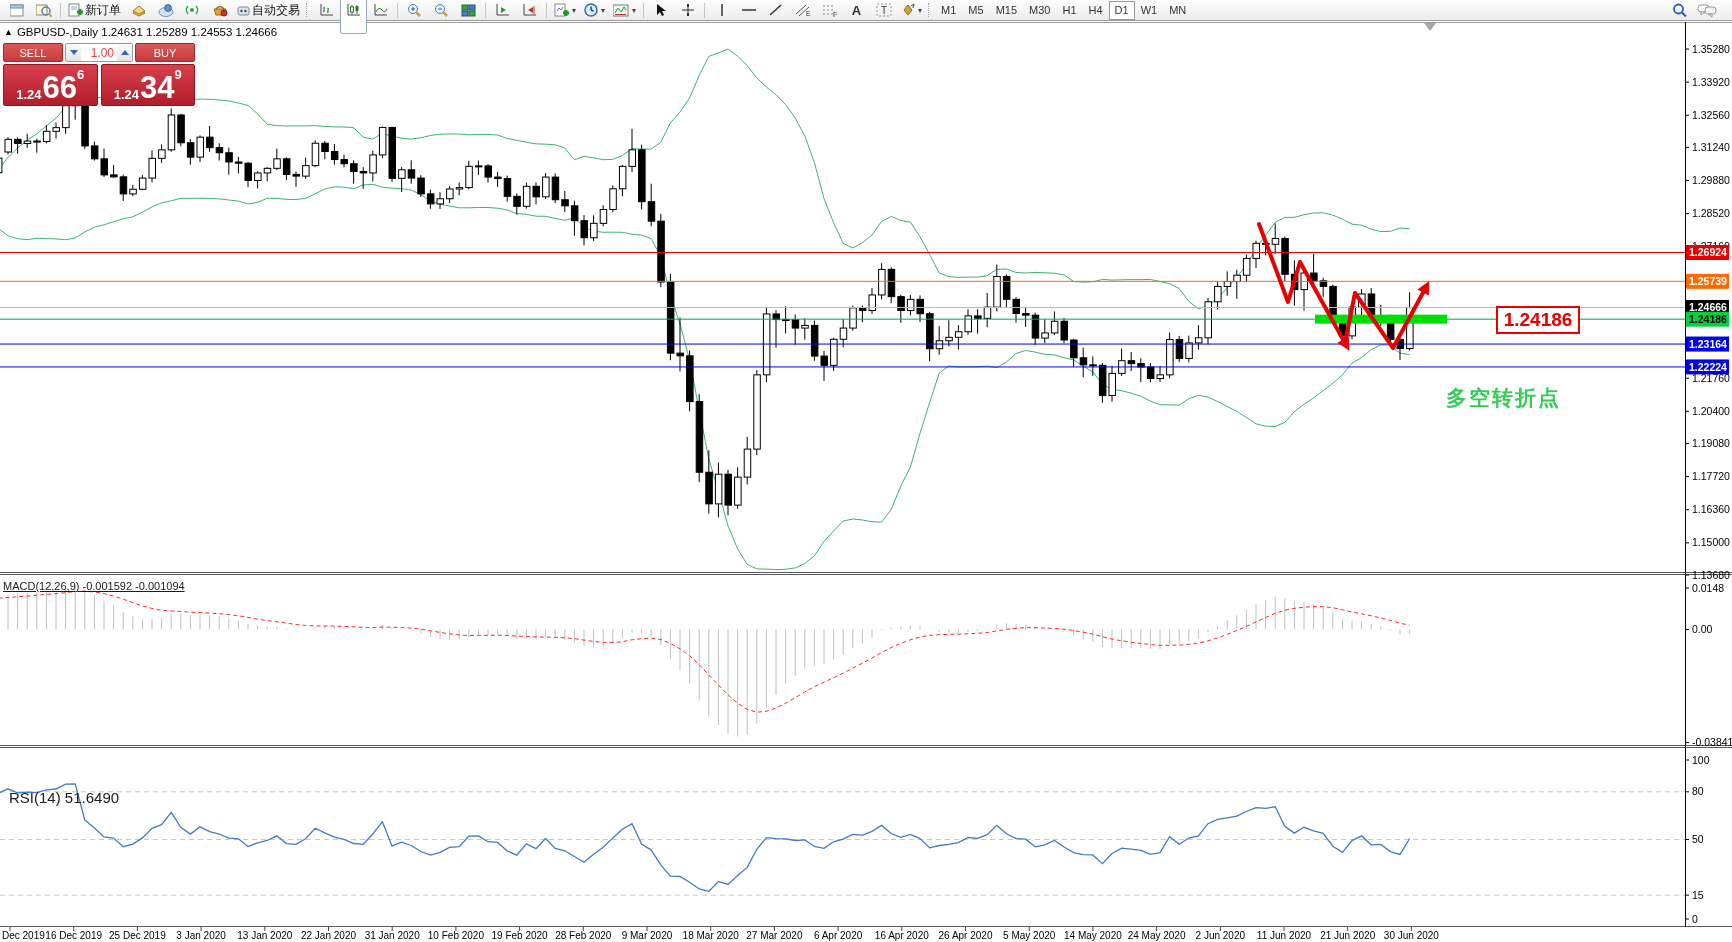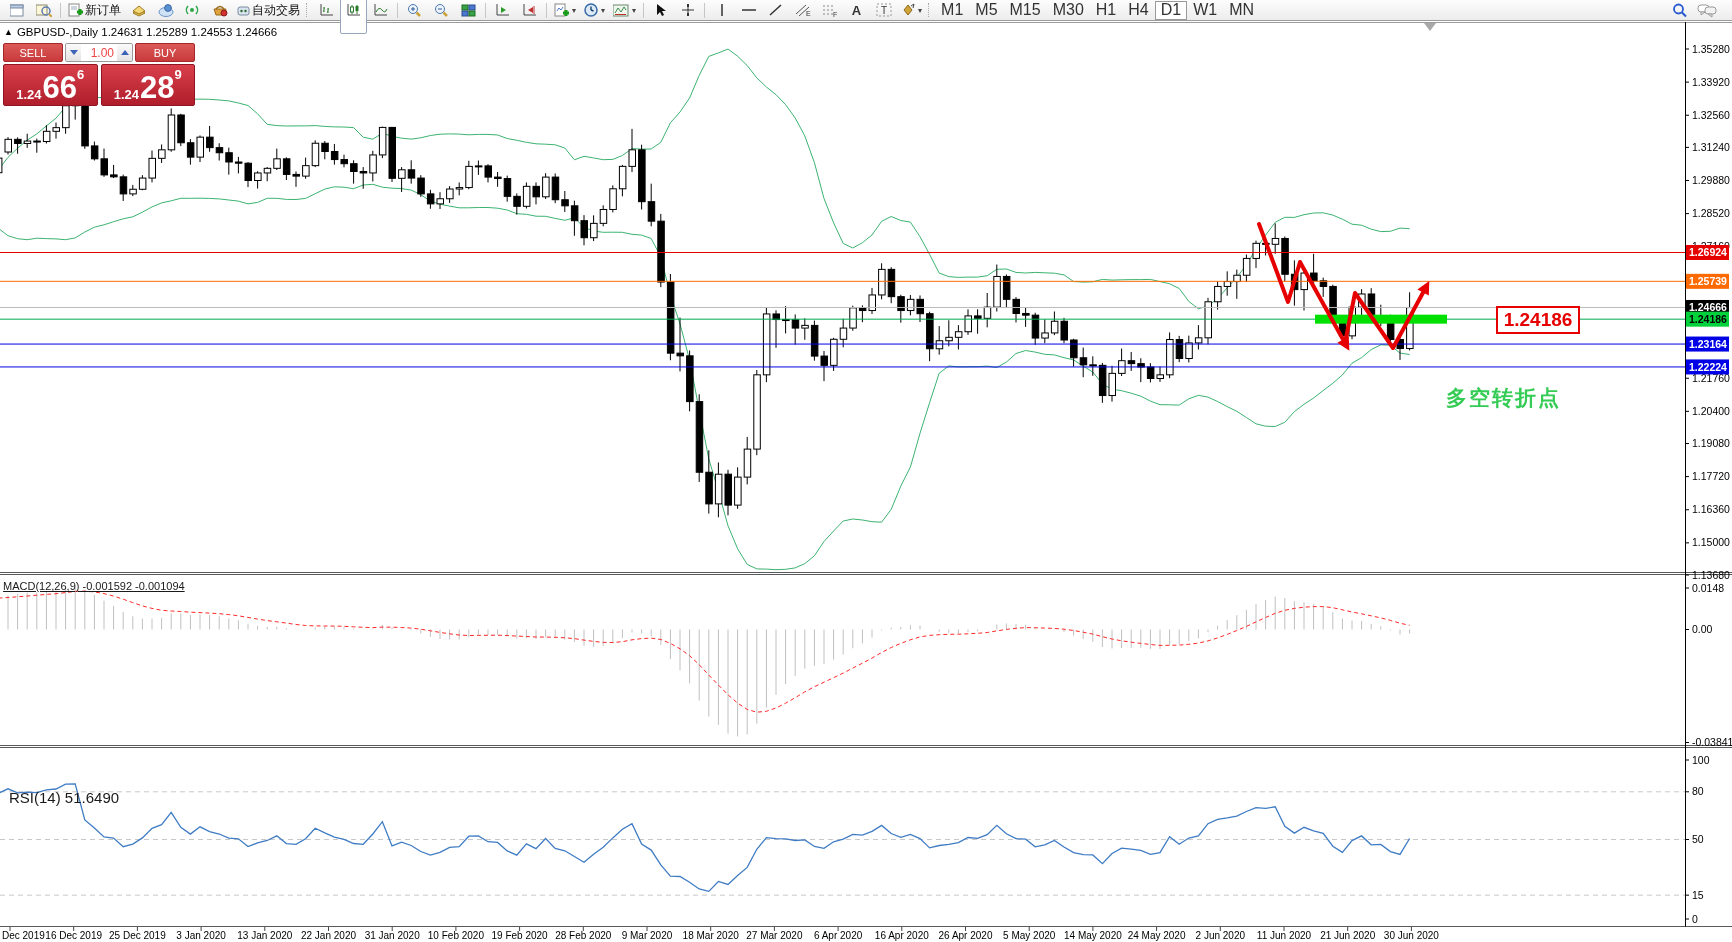--- a/index.html
+++ b/index.html
@@ -9,21 +9,21 @@
   .toolbar{position:absolute;top:0;left:0;width:1732px;height:21px;z-index:5;
            background:linear-gradient(#fdfdfd,#ececec);border-bottom:1px solid #9b9b9b;
            display:flex;align-items:center;padding:0 3px;box-sizing:border-box;}
   .tbtn{height:18px;min-width:19px;display:flex;align-items:center;justify-content:center;
         font-size:11px;color:#222;border:1px solid transparent;border-radius:2px;padding:14px 3px;gap:2px;}
   .tbtn.sel{border:1px solid #98a8bc;background:#fff;}
   .tbtn .lbl{font-size:12px;color:#111;white-space:nowrap;}
   .sep{width:1px;height:15px;background:#c6c6c6;margin:0 3px;flex:none;}
   .dotsep{width:4px;height:14px;border-left:1px dotted #a8a8a8;margin:0 2px;flex:none;}
   .caret{font-size:8px;color:#444;margin-left:1px;}
-  .tf{font-size:16px;color:#333;padding:0 5px;height:17px;display:flex;align-items:center;border:1px solid transparent;}
+  .tf{font-size:11px;color:#333;padding:0 5px;height:17px;display:flex;align-items:center;border:1px solid transparent;}
   .tf.sel{border:1px solid #9a9a9a;background:#fff;}
   .spacer{flex:1;}
   
   #chart-svg-wrap{position:absolute;inset:0;z-index:1;}
   .chart-title{position:absolute;left:4px;top:26px;z-index:2;font-size:11.5px;color:#000;display:flex;align-items:center;gap:4px;}
   .chart-title .tri{font-size:9px;line-height:9px;color:#000;}
   .macd-label{position:absolute;left:3px;top:580px;z-index:2;font-size:11px;color:#1a1a1a;text-decoration:underline;}
   .rsi-label{position:absolute;left:9px;top:754px;z-index:2;font-size:15px;color:#1a1a1a;margin-top:35px;}
   .price-box{position:absolute;left:1496px;top:306px;width:80px;height:24px;z-index:2;
              border:2px solid #e60000;background:#fff;color:#e60000;font-size:19px;font-weight:bold;
@@ -911,21 +911,21 @@
     <button class="tp-btn">BUY</button>
   </div>
   <div class="tp-row2">
     <div class="tp-price">
       <span class="tp-small">1.24</span>
         <span class="tp-big">66</span>
         <span class="tp-sup">6</span>
     </div>
     <div class="tp-price">
       <span class="tp-small">1.24</span>
-        <span class="tp-big">28</span>
+        <span class="tp-big">34</span>
         <span class="tp-sup">9</span>
     </div>
   </div>
 </div>
 
 <div class="macd-label">MACD(12,26,9) -0.001592 -0.001094</div>
 <div class="rsi-label">RSI(14) 51.6490</div>
 <div class="price-box">1.24186</div>
 <div class="pivot-text">多空转折点</div>
 

